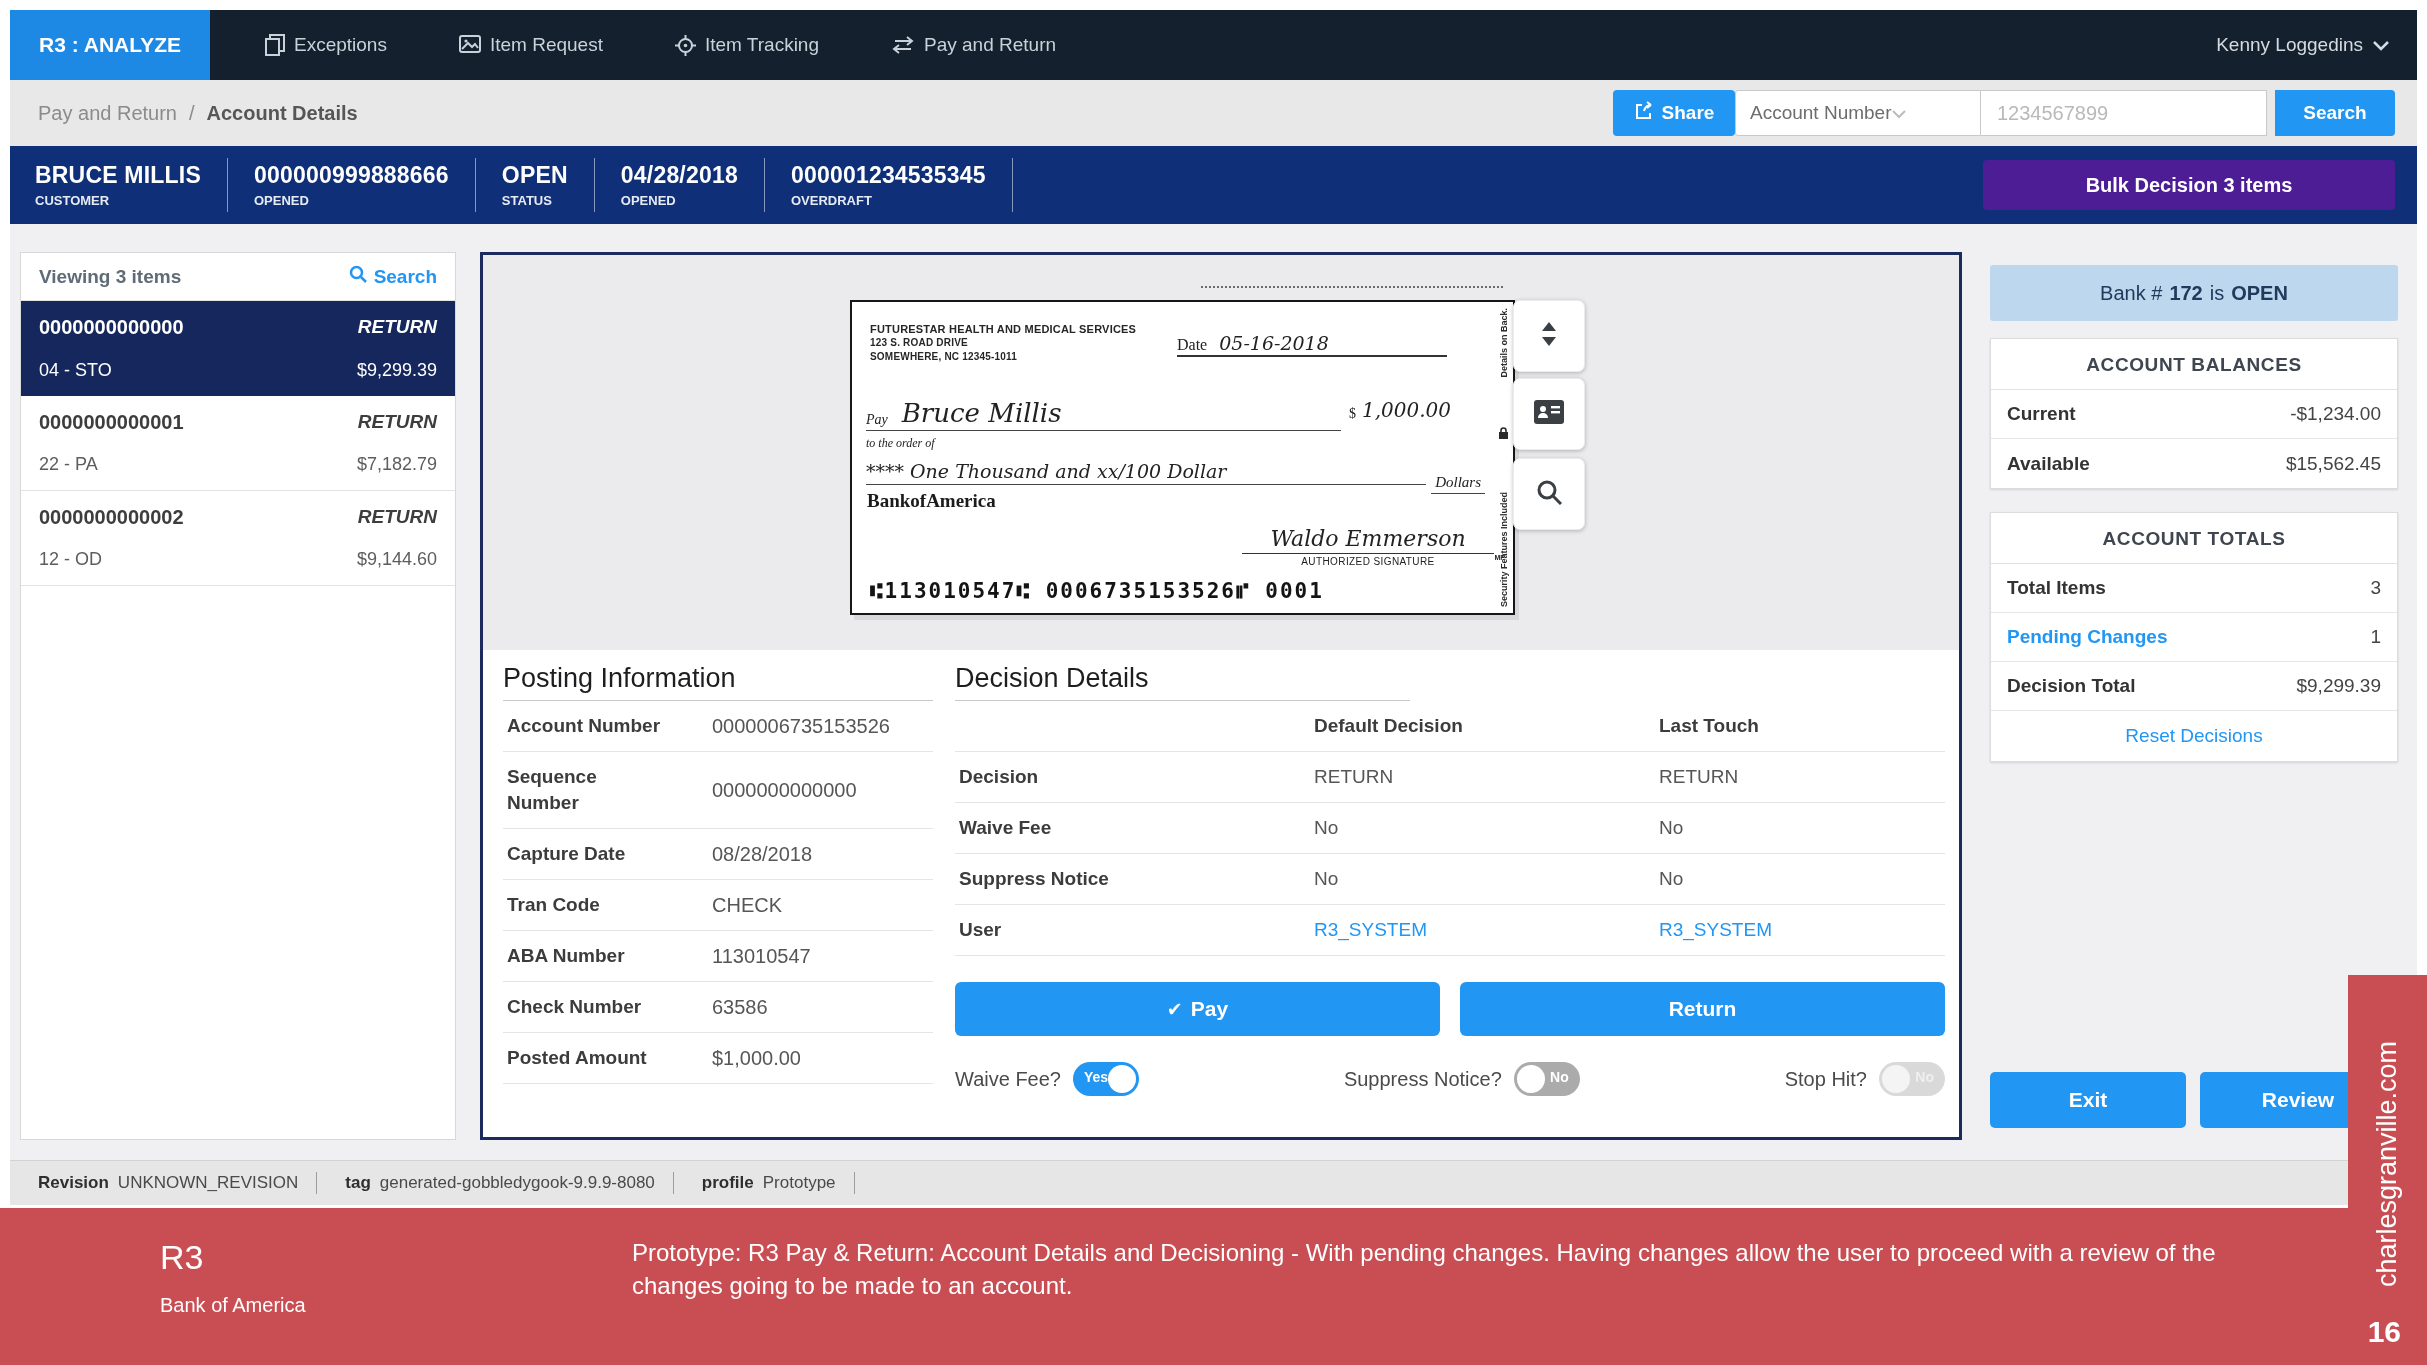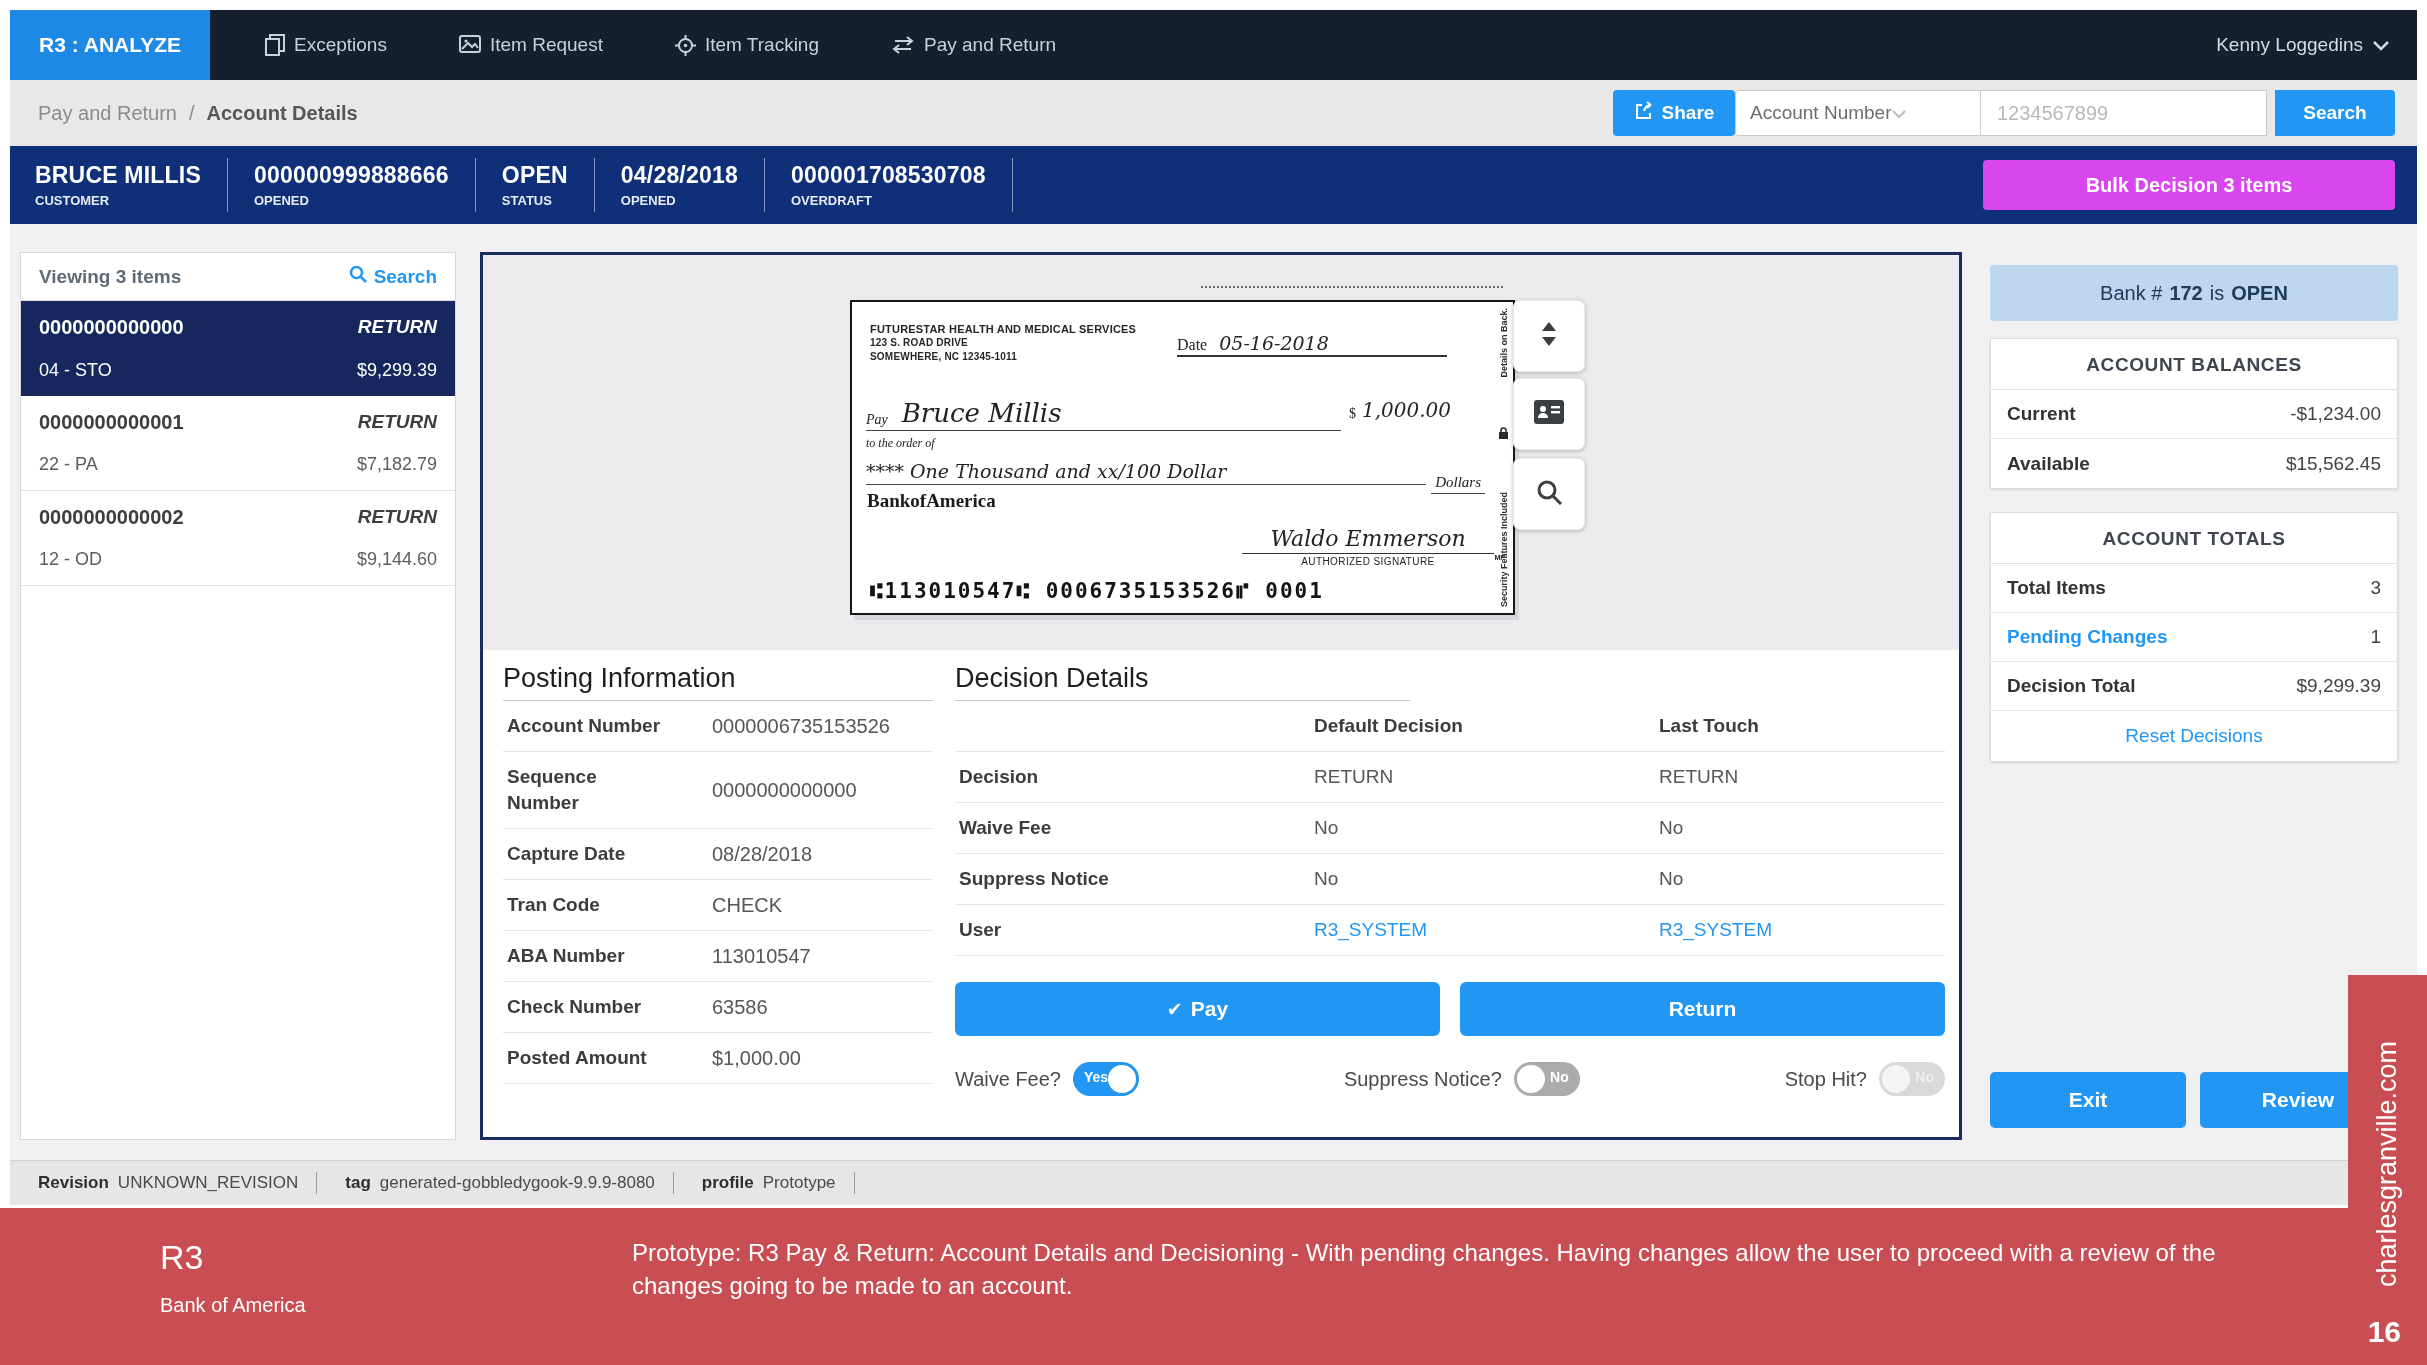--- a/index.html
+++ b/index.html
@@ -38,21 +38,21 @@
 
   
   .infobar { position:absolute; left:10px; top:146px; width:2407px; height:78px;
     background:#0f3078; display:flex; align-items:center; color:#fff; }
   .info-seg { padding:0 26px; border-right:1px solid rgba(255,255,255,0.5);
     height:54px; display:flex; flex-direction:column; justify-content:center; }
   .info-seg:first-child { padding-left:25px; }
   .info-val { font-size:23px; font-weight:bold; letter-spacing:.2px; }
   .info-lbl { font-size:13px; font-weight:bold; margin-top:4px; color:rgba(255,255,255,0.9); }
   .bulk-btn { position:absolute; right:22px; top:14px; width:412px; height:50px;
-    background:#d946ef; border:none; border-radius:4px; color:#fff; font-weight:bold;
+    background:#4c1d95; border:none; border-radius:4px; color:#fff; font-weight:bold;
     font-size:20px; font-family:inherit; cursor:pointer; }
 
   
   .workspace { position:absolute; left:10px; top:224px; width:2407px; height:936px; background:#f0f0f2; }
 
   
   .item-panel { position:absolute; left:20px; top:252px; width:436px; height:888px;
     background:#fff; border:1px solid #d8d8d8; }
   .item-head { height:48px; display:flex; align-items:center; padding:0 18px;
     border-bottom:1px solid #e3e3e3; }
@@ -284,21 +284,21 @@
   </div>
   <div class="info-seg">
     <span class="info-val">OPEN</span>
     <span class="info-lbl">STATUS</span>
   </div>
   <div class="info-seg">
     <span class="info-val">04/28/2018</span>
     <span class="info-lbl">OPENED</span>
   </div>
   <div class="info-seg">
-    <span class="info-val">000001708530708</span>
+    <span class="info-val">000001234535345</span>
     <span class="info-lbl">OVERDRAFT</span>
   </div>
   <button class="bulk-btn">Bulk Decision 3 items</button>
 </div>
 
 <div class="workspace"></div>
 
 <div class="item-panel">
   <div class="item-head">
     <span class="item-head-title">Viewing 3 items</span>

